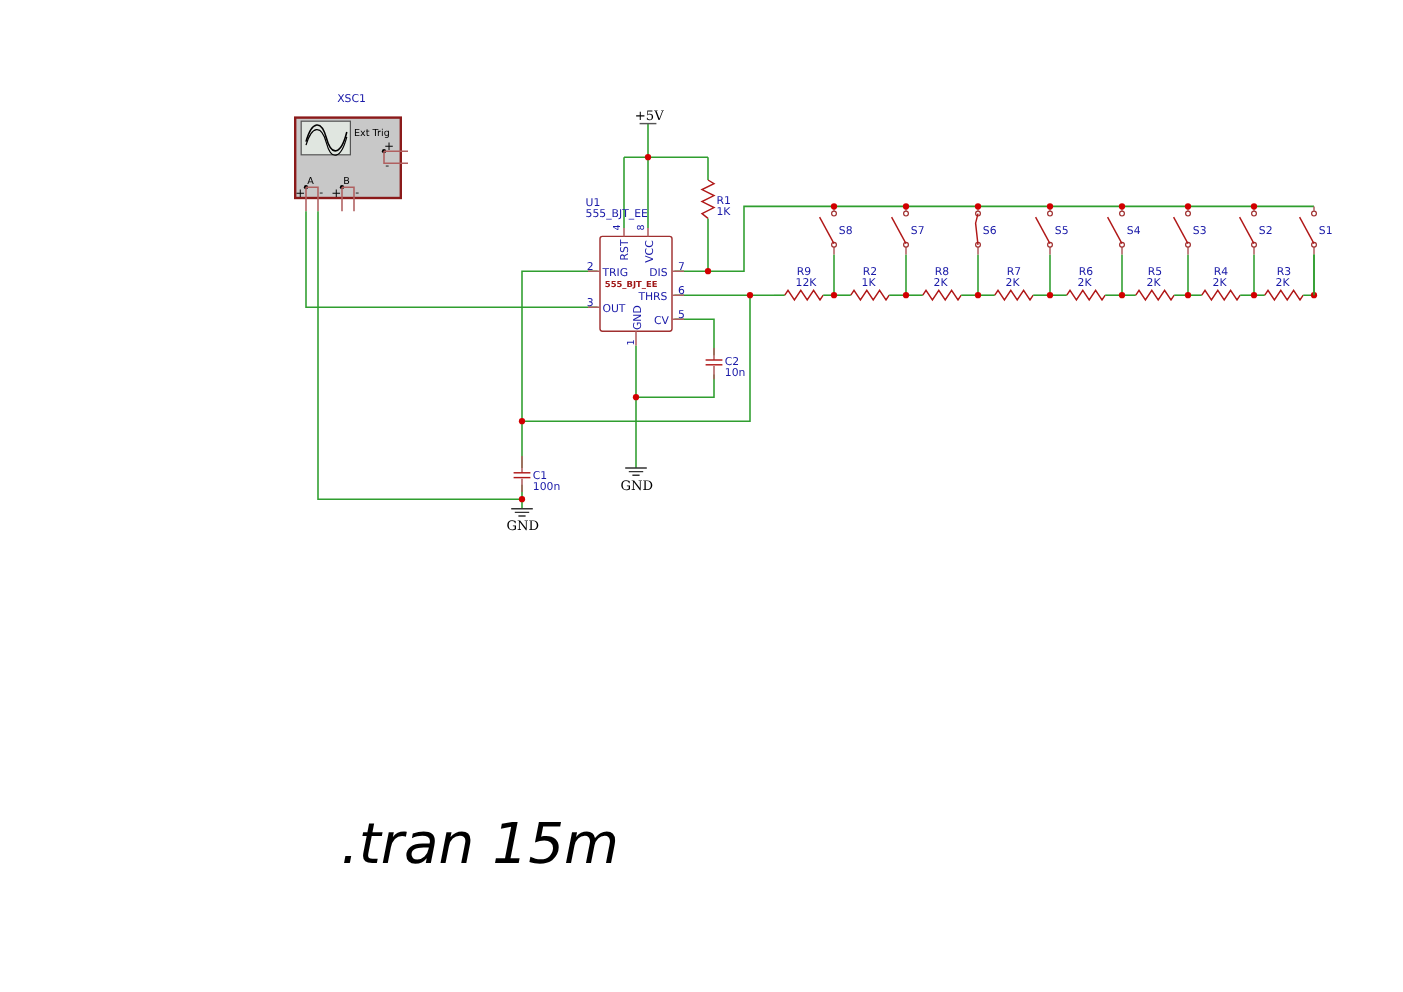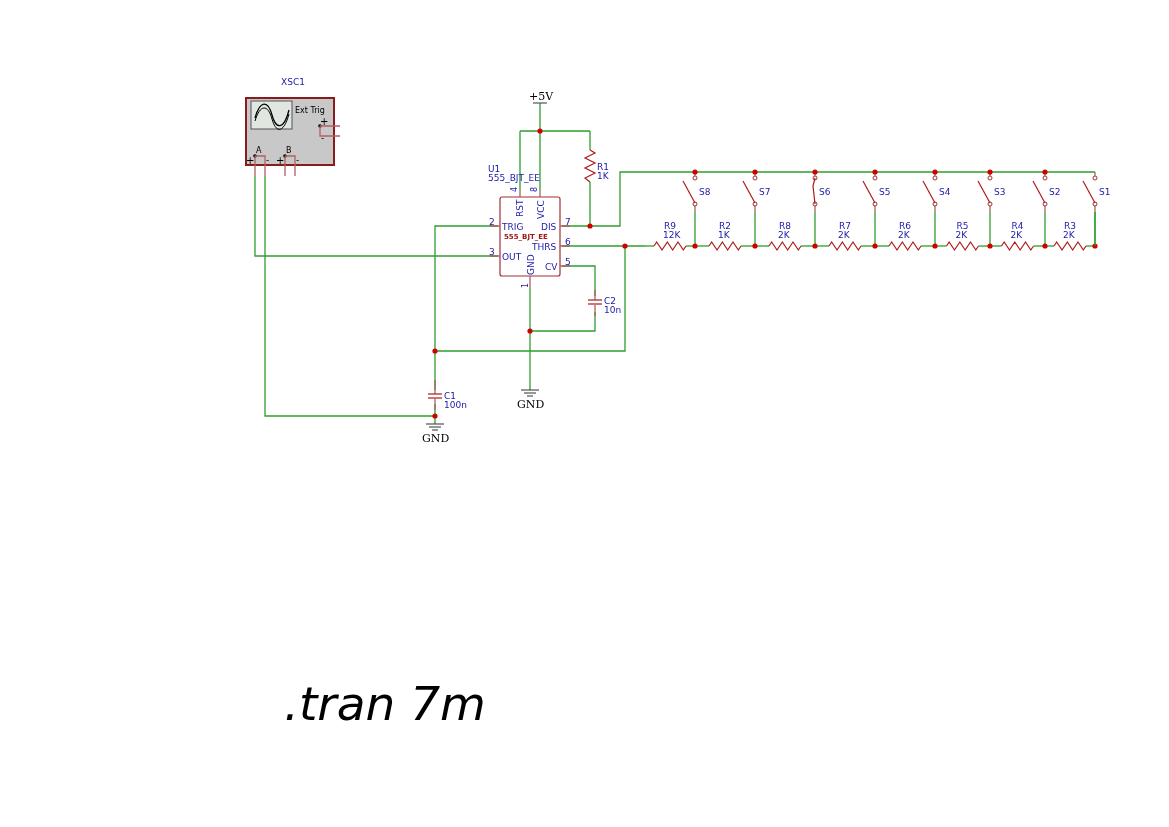--- a/index.html
+++ b/index.html
@@ -240,13 +240,13 @@
   <g>
     <circle cx="540" cy="131" r="2.6" class="junction"></circle>
     <circle cx="590" cy="226" r="2.6" class="junction"></circle>
     <circle cx="625" cy="246" r="2.6" class="junction"></circle>
     <circle cx="530" cy="331" r="2.6" class="junction"></circle>
     <circle cx="435" cy="351" r="2.6" class="junction"></circle>
     <circle cx="435" cy="416" r="2.6" class="junction"></circle>
   </g>
 </svg>
 
-<div class="directive">.tran 7m</div>
+<div class="directive">.tran 15m</div>
 
 </body></html>

